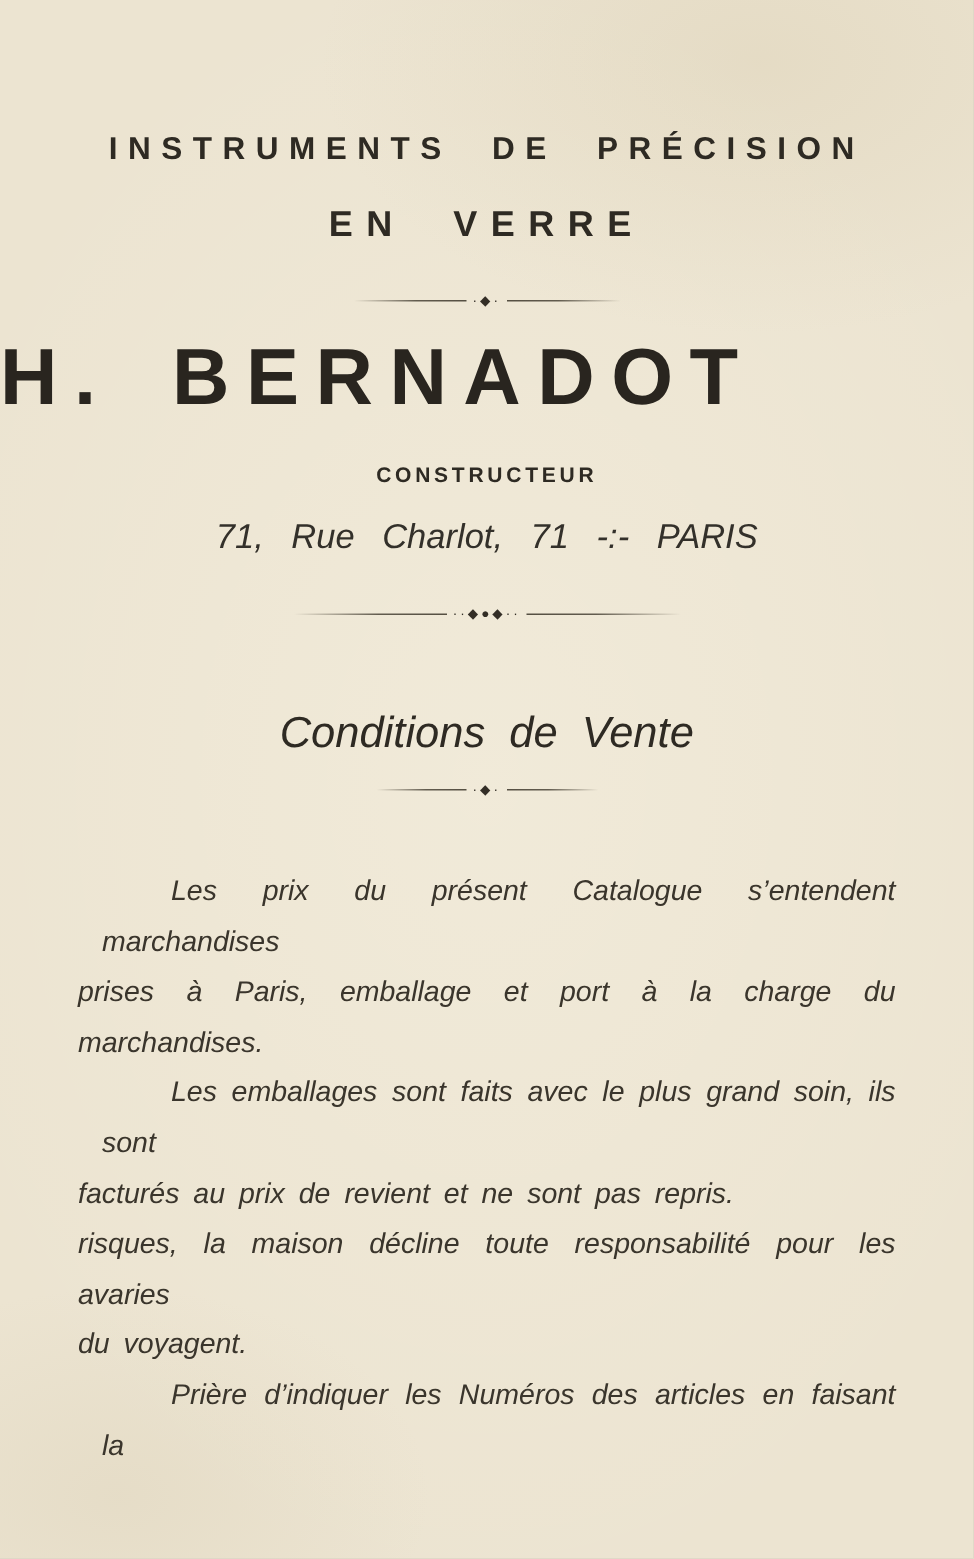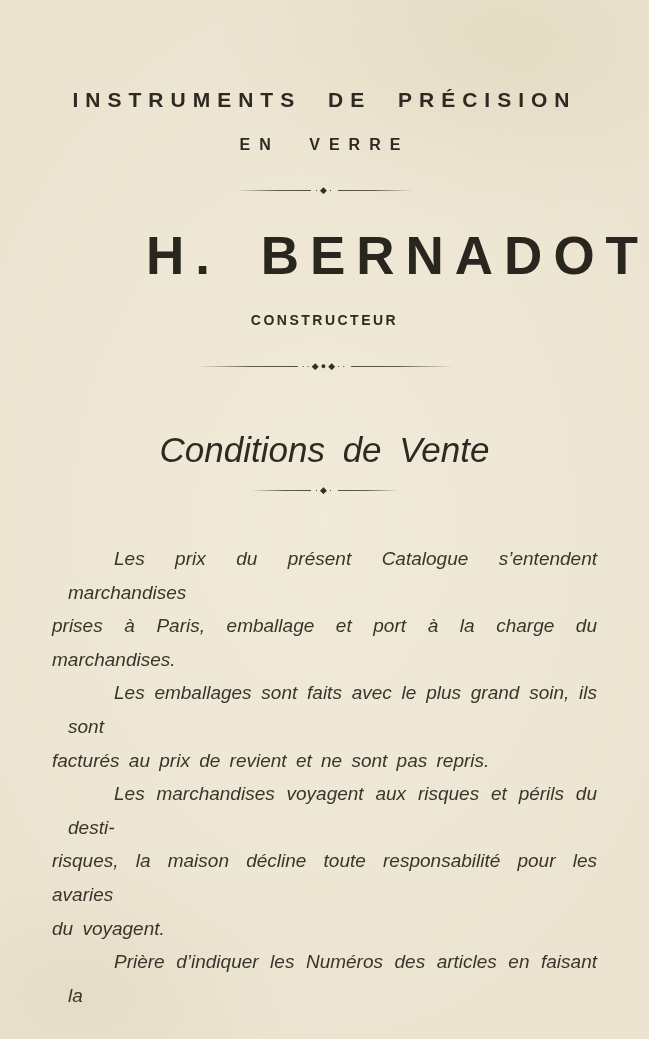--- a/index.html
+++ b/index.html
@@ -26,21 +26,21 @@
   .masthead { padding-top: 88px; text-align: center; }
   .masthead-line1 {
     font-size: 21px;
     font-weight: bold;
     letter-spacing: 7px;
     word-spacing: 14px;
     color: #2e2a23;
   }
   .masthead-line2 {
     margin-top: 24px;
-    font-size: 16px;
+    font-size: 24px;
     font-weight: bold;
     letter-spacing: 9px;
     word-spacing: 16px;
     color: #2e2a23;
   }
 
   
   .divider {
     display: flex;
     align-items: center;
@@ -63,22 +63,22 @@
     letter-spacing: 2px;
     color: #332e26;
     white-space: nowrap;
   }
   .divider1 { width: 178px; margin-top: 30px; }
   .divider2 { width: 258px; margin-top: 32px; }
   .divider3 { width: 148px; margin-top: 14px; }
 
   
   .main-title {
-    margin-top: 30px;
-    text-align: right;
+    margin-top: 16px;
+    text-align: left;
     font-size: 53px;
     line-height: 60px;
     font-weight: bold;
     letter-spacing: 11px;
     word-spacing: 14px;
     color: #29251f;
   }
   .subtitle {
     margin-top: 26px;
     text-align: center;
@@ -94,21 +94,21 @@
     font-size: 23px;
     word-spacing: 12px;
     color: #33302a;
   }
 
   
   .section-heading {
     margin-top: 58px;
     text-align: center;
     font-style: italic;
-    font-size: 35px;
+    font-size: 29px;
     word-spacing: 8px;
     color: #2e2a23;
   }
 
   .conditions-body {
     width: 545px;
     margin: 46px auto 0 auto;
     font-style: italic;
     font-size: 19px;
     line-height: 33.6px;
@@ -136,39 +136,39 @@
   <div class="divider divider1">
     <span class="rule left"></span>
     <span class="ornament">·◆·</span>
     <span class="rule right"></span>
   </div>
 
   <div class="main-title">H. BERNADOT</div>
 
   <div class="subtitle">CONSTRUCTEUR</div>
 
+  <div class="address">71, Rue Charlot, 71  -:-  PARIS</div>
 
   <div class="divider divider2">
     <span class="rule left"></span>
     <span class="ornament">··◆●◆··</span>
     <span class="rule right"></span>
   </div>
 
   <div class="section-heading">Conditions de Vente</div>
 
   <div class="divider divider3">
     <span class="rule left"></span>
     <span class="ornament">·◆·</span>
     <span class="rule right"></span>
   </div>
 
   <div class="conditions-body">
       <div class="line first">Les prix du présent Catalogue s’entendent marchandises</div>
       <div class="line last">prises à Paris, emballage et port à la charge du marchandises.</div>
       <div class="line first">Les emballages sont faits avec le plus grand soin, ils sont</div>
       <div class="line last">facturés au prix de revient et ne sont pas repris.</div>
-      <div class="line first">Les marchandises voyagent aux risques et périls du desti-</div>
       <div class="line">risques, la maison décline toute responsabilité pour les avaries</div>
       <div class="line last">du voyagent.</div>
       <div class="line first">Prière d’indiquer les Numéros des articles en faisant la</div>
     </div>
 
 </div>
 
 </body></html>

